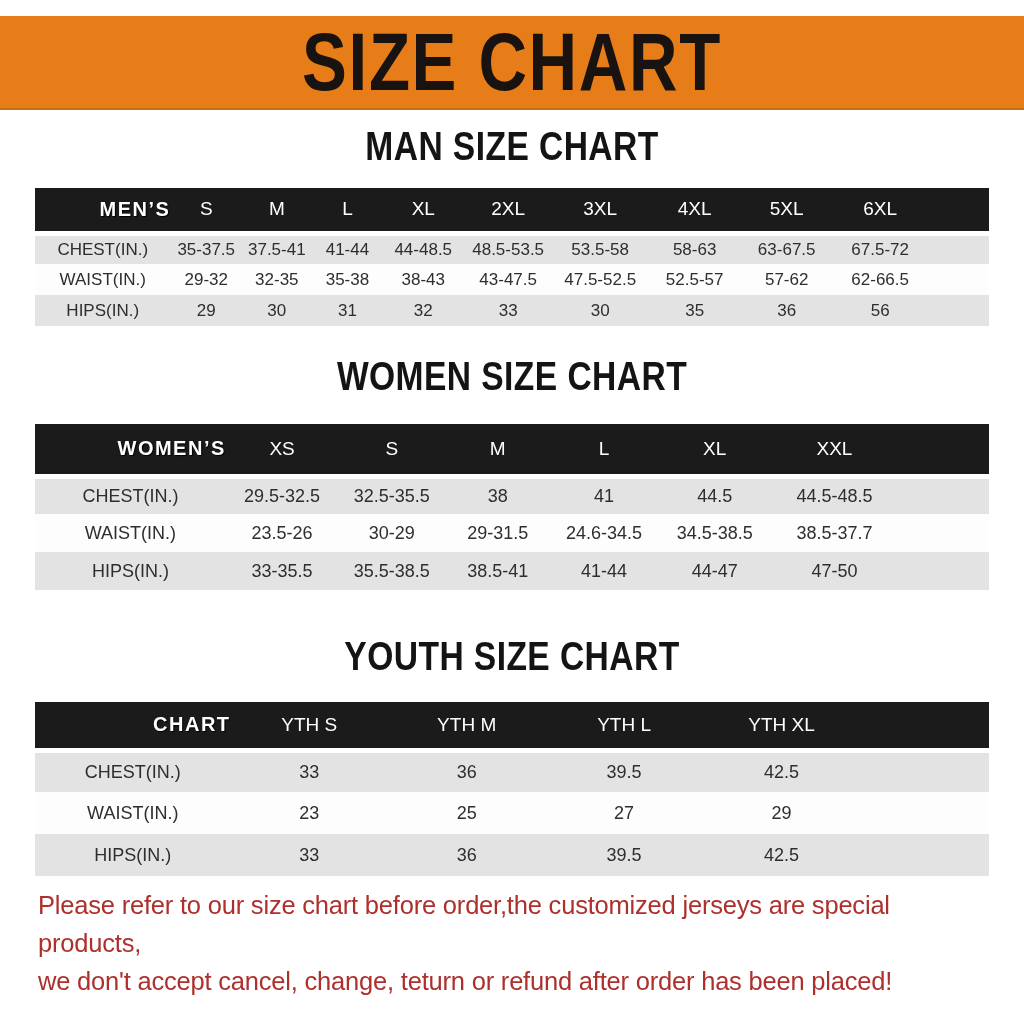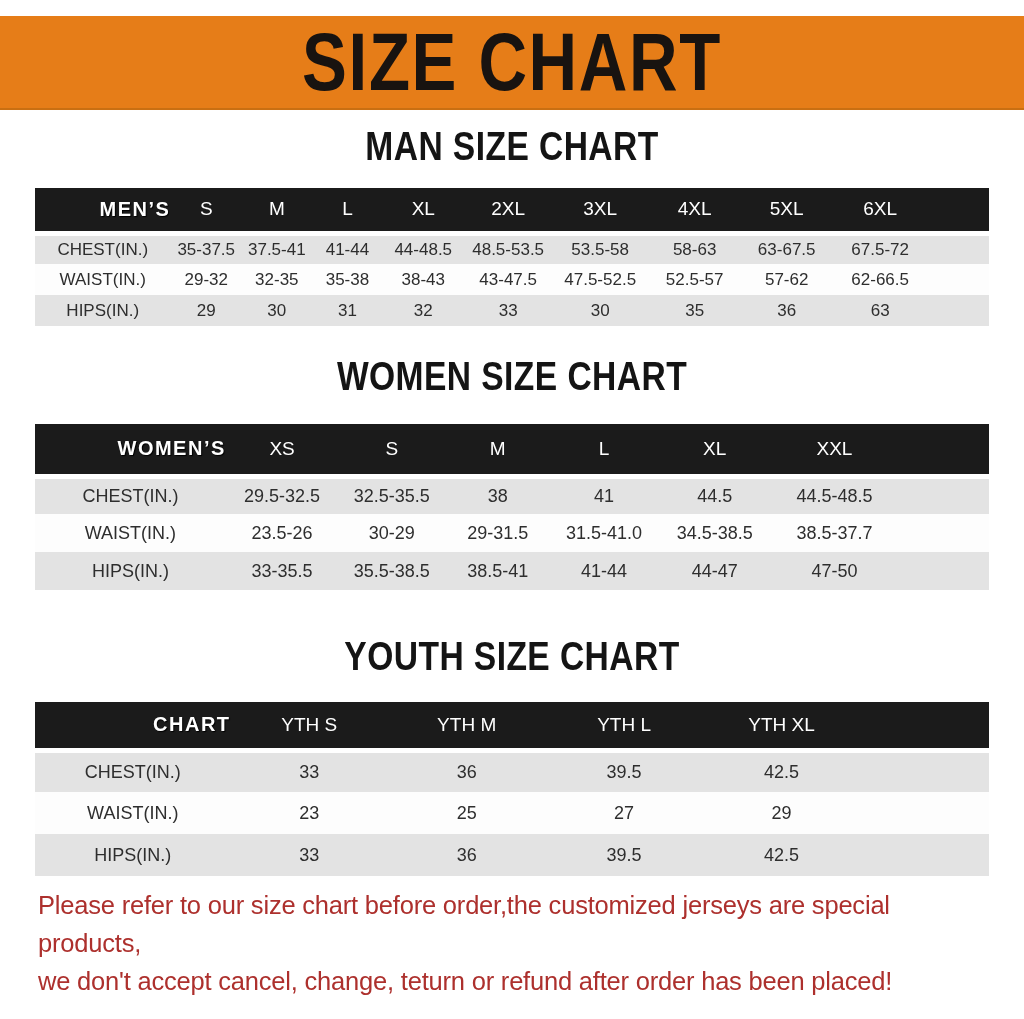--- a/index.html
+++ b/index.html
@@ -137,21 +137,21 @@
         <tr>
           <td class="row-label">HIPS(IN.)</td>
           <td>29</td>
           <td>30</td>
           <td>31</td>
           <td>32</td>
           <td>33</td>
           <td>30</td>
           <td>35</td>
           <td>36</td>
-          <td>63</td>
+          <td>56</td>
           <td></td>
         </tr>
       </tbody>
     </table>
 
   <h2 class="section-heading" id="heading-women">WOMEN SIZE CHART</h2>
   <table class="size-table" id="table-womens">
       <colgroup>
         <col style="width: 20%;">
         <col style="width: 11.8%;">
@@ -183,21 +183,21 @@
           <td>41</td>
           <td>44.5</td>
           <td>44.5-48.5</td>
           <td></td>
         </tr>
         <tr>
           <td class="row-label">WAIST(IN.)</td>
           <td>23.5-26</td>
           <td>30-29</td>
           <td>29-31.5</td>
-          <td>31.5-41.0</td>
+          <td>24.6-34.5</td>
           <td>34.5-38.5</td>
           <td>38.5-37.7</td>
           <td></td>
         </tr>
         <tr>
           <td class="row-label">HIPS(IN.)</td>
           <td>33-35.5</td>
           <td>35.5-38.5</td>
           <td>38.5-41</td>
           <td>41-44</td>

